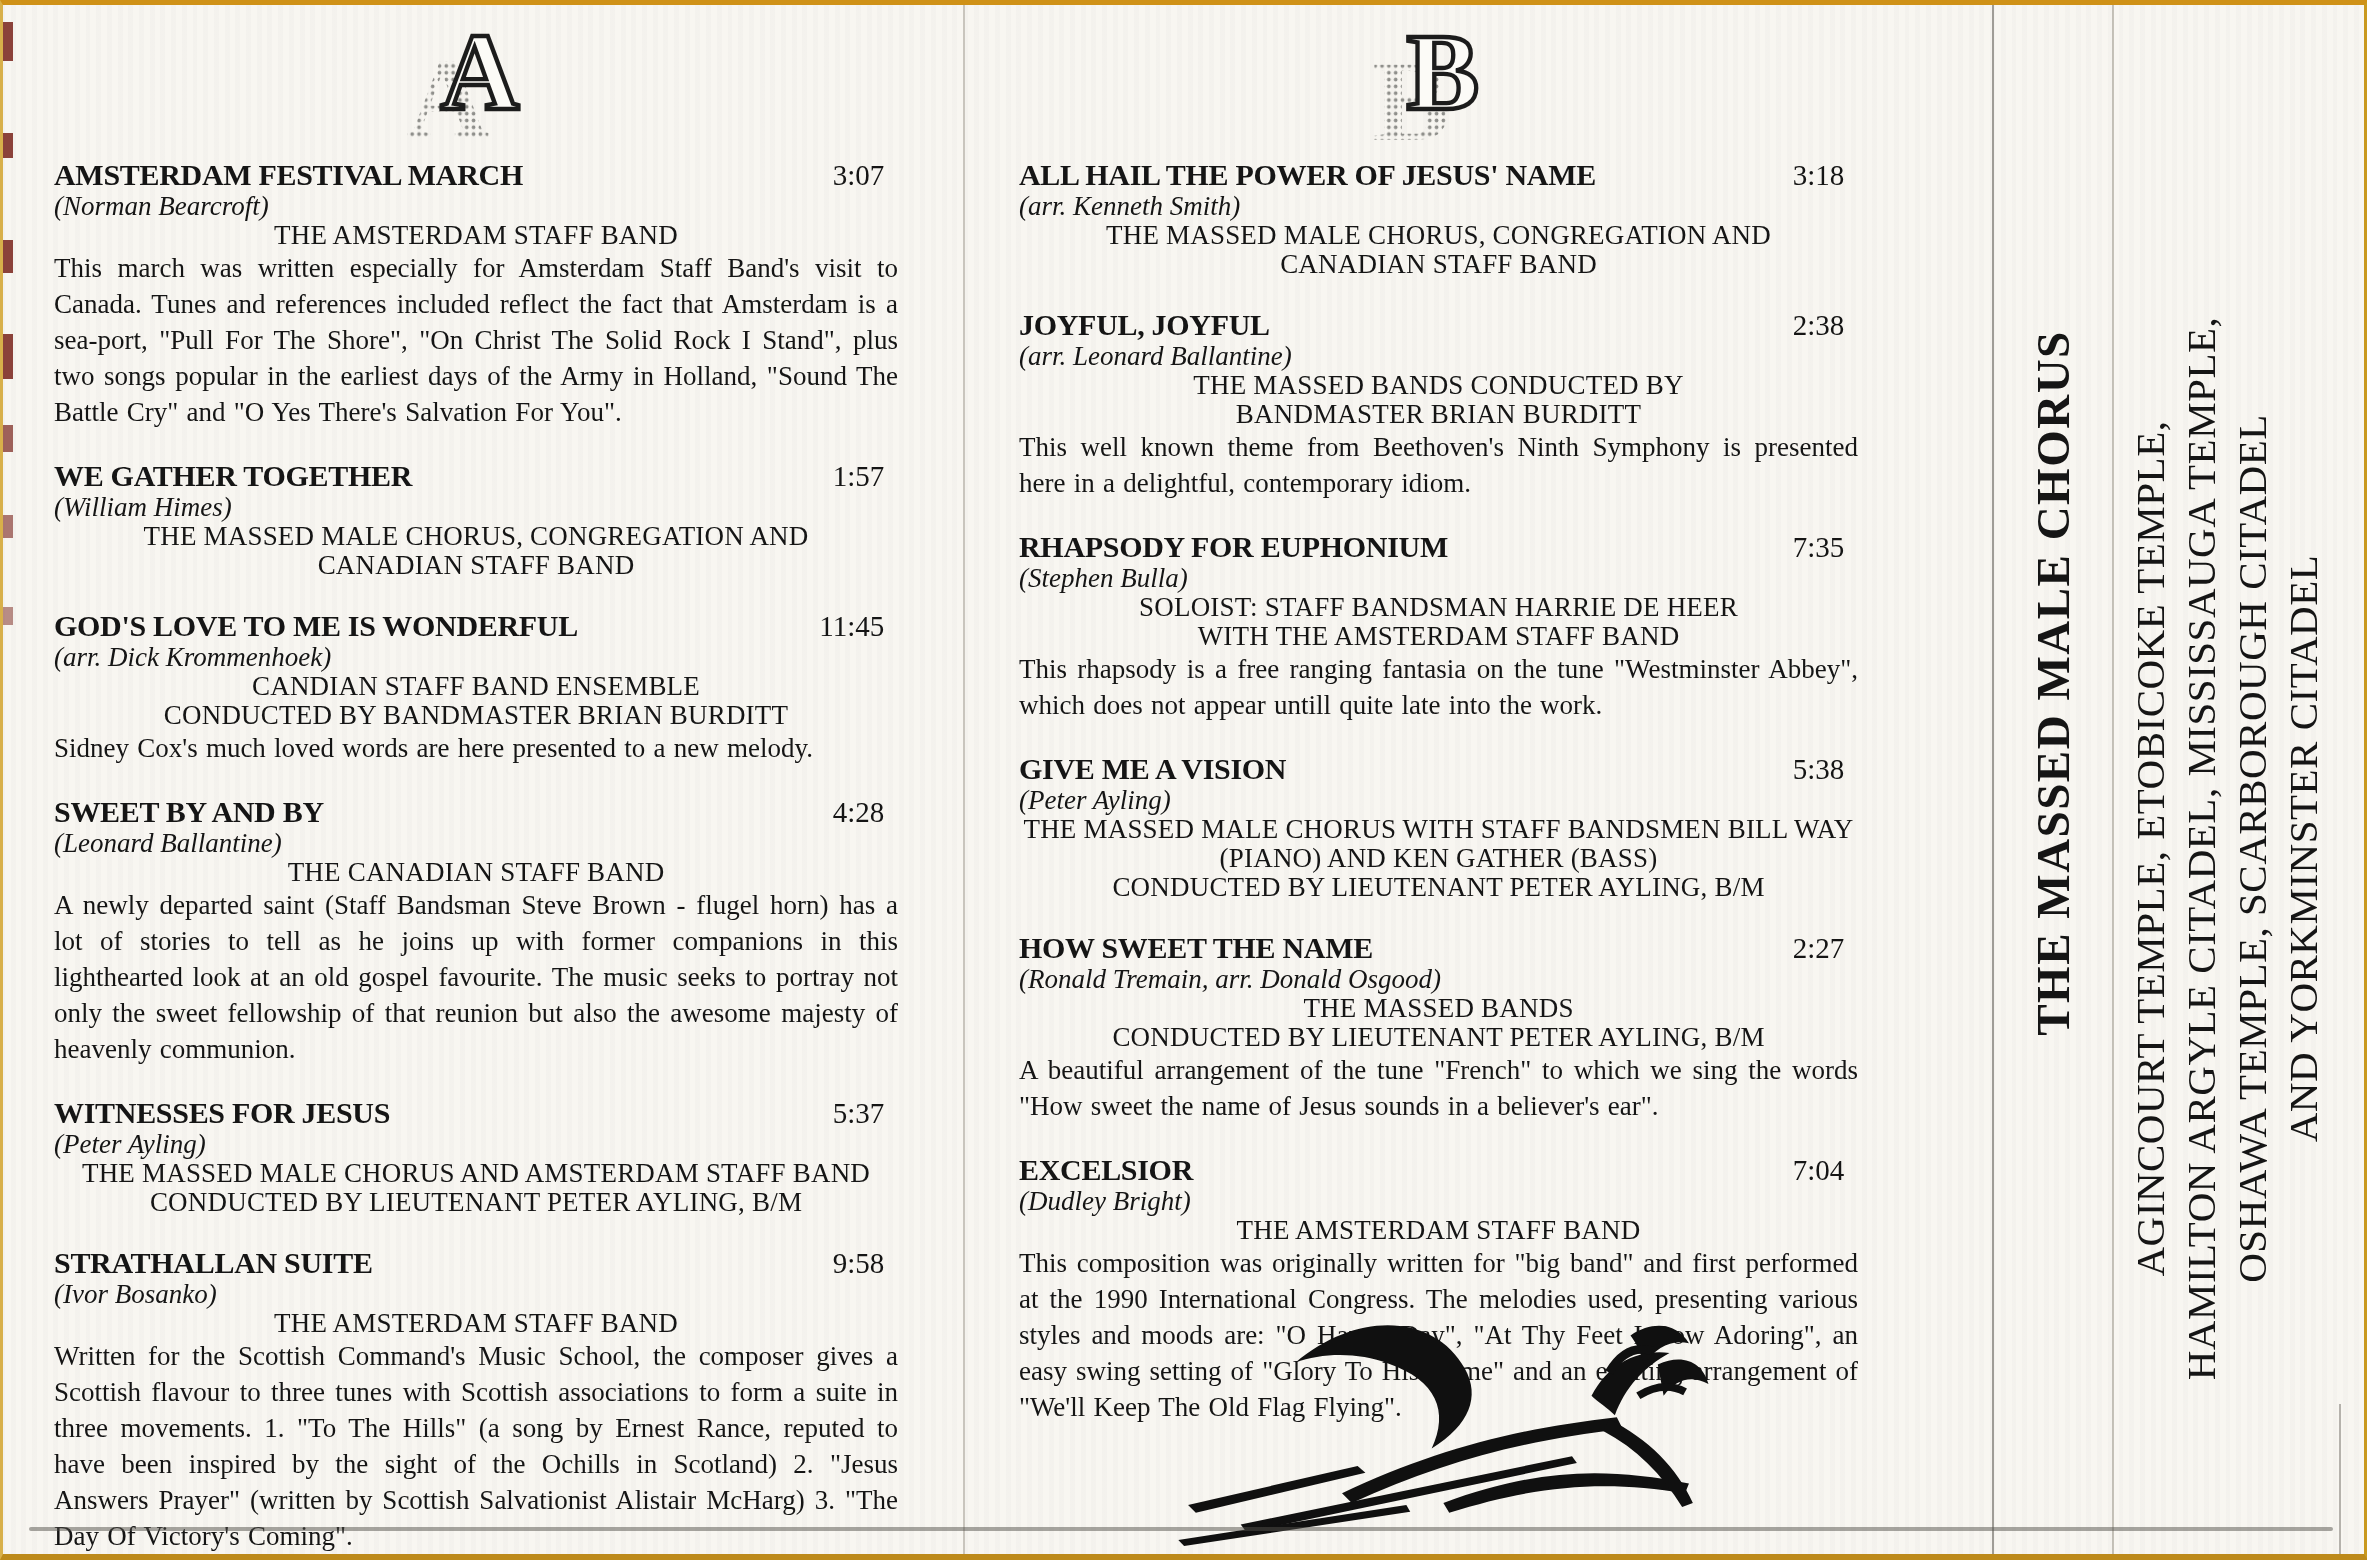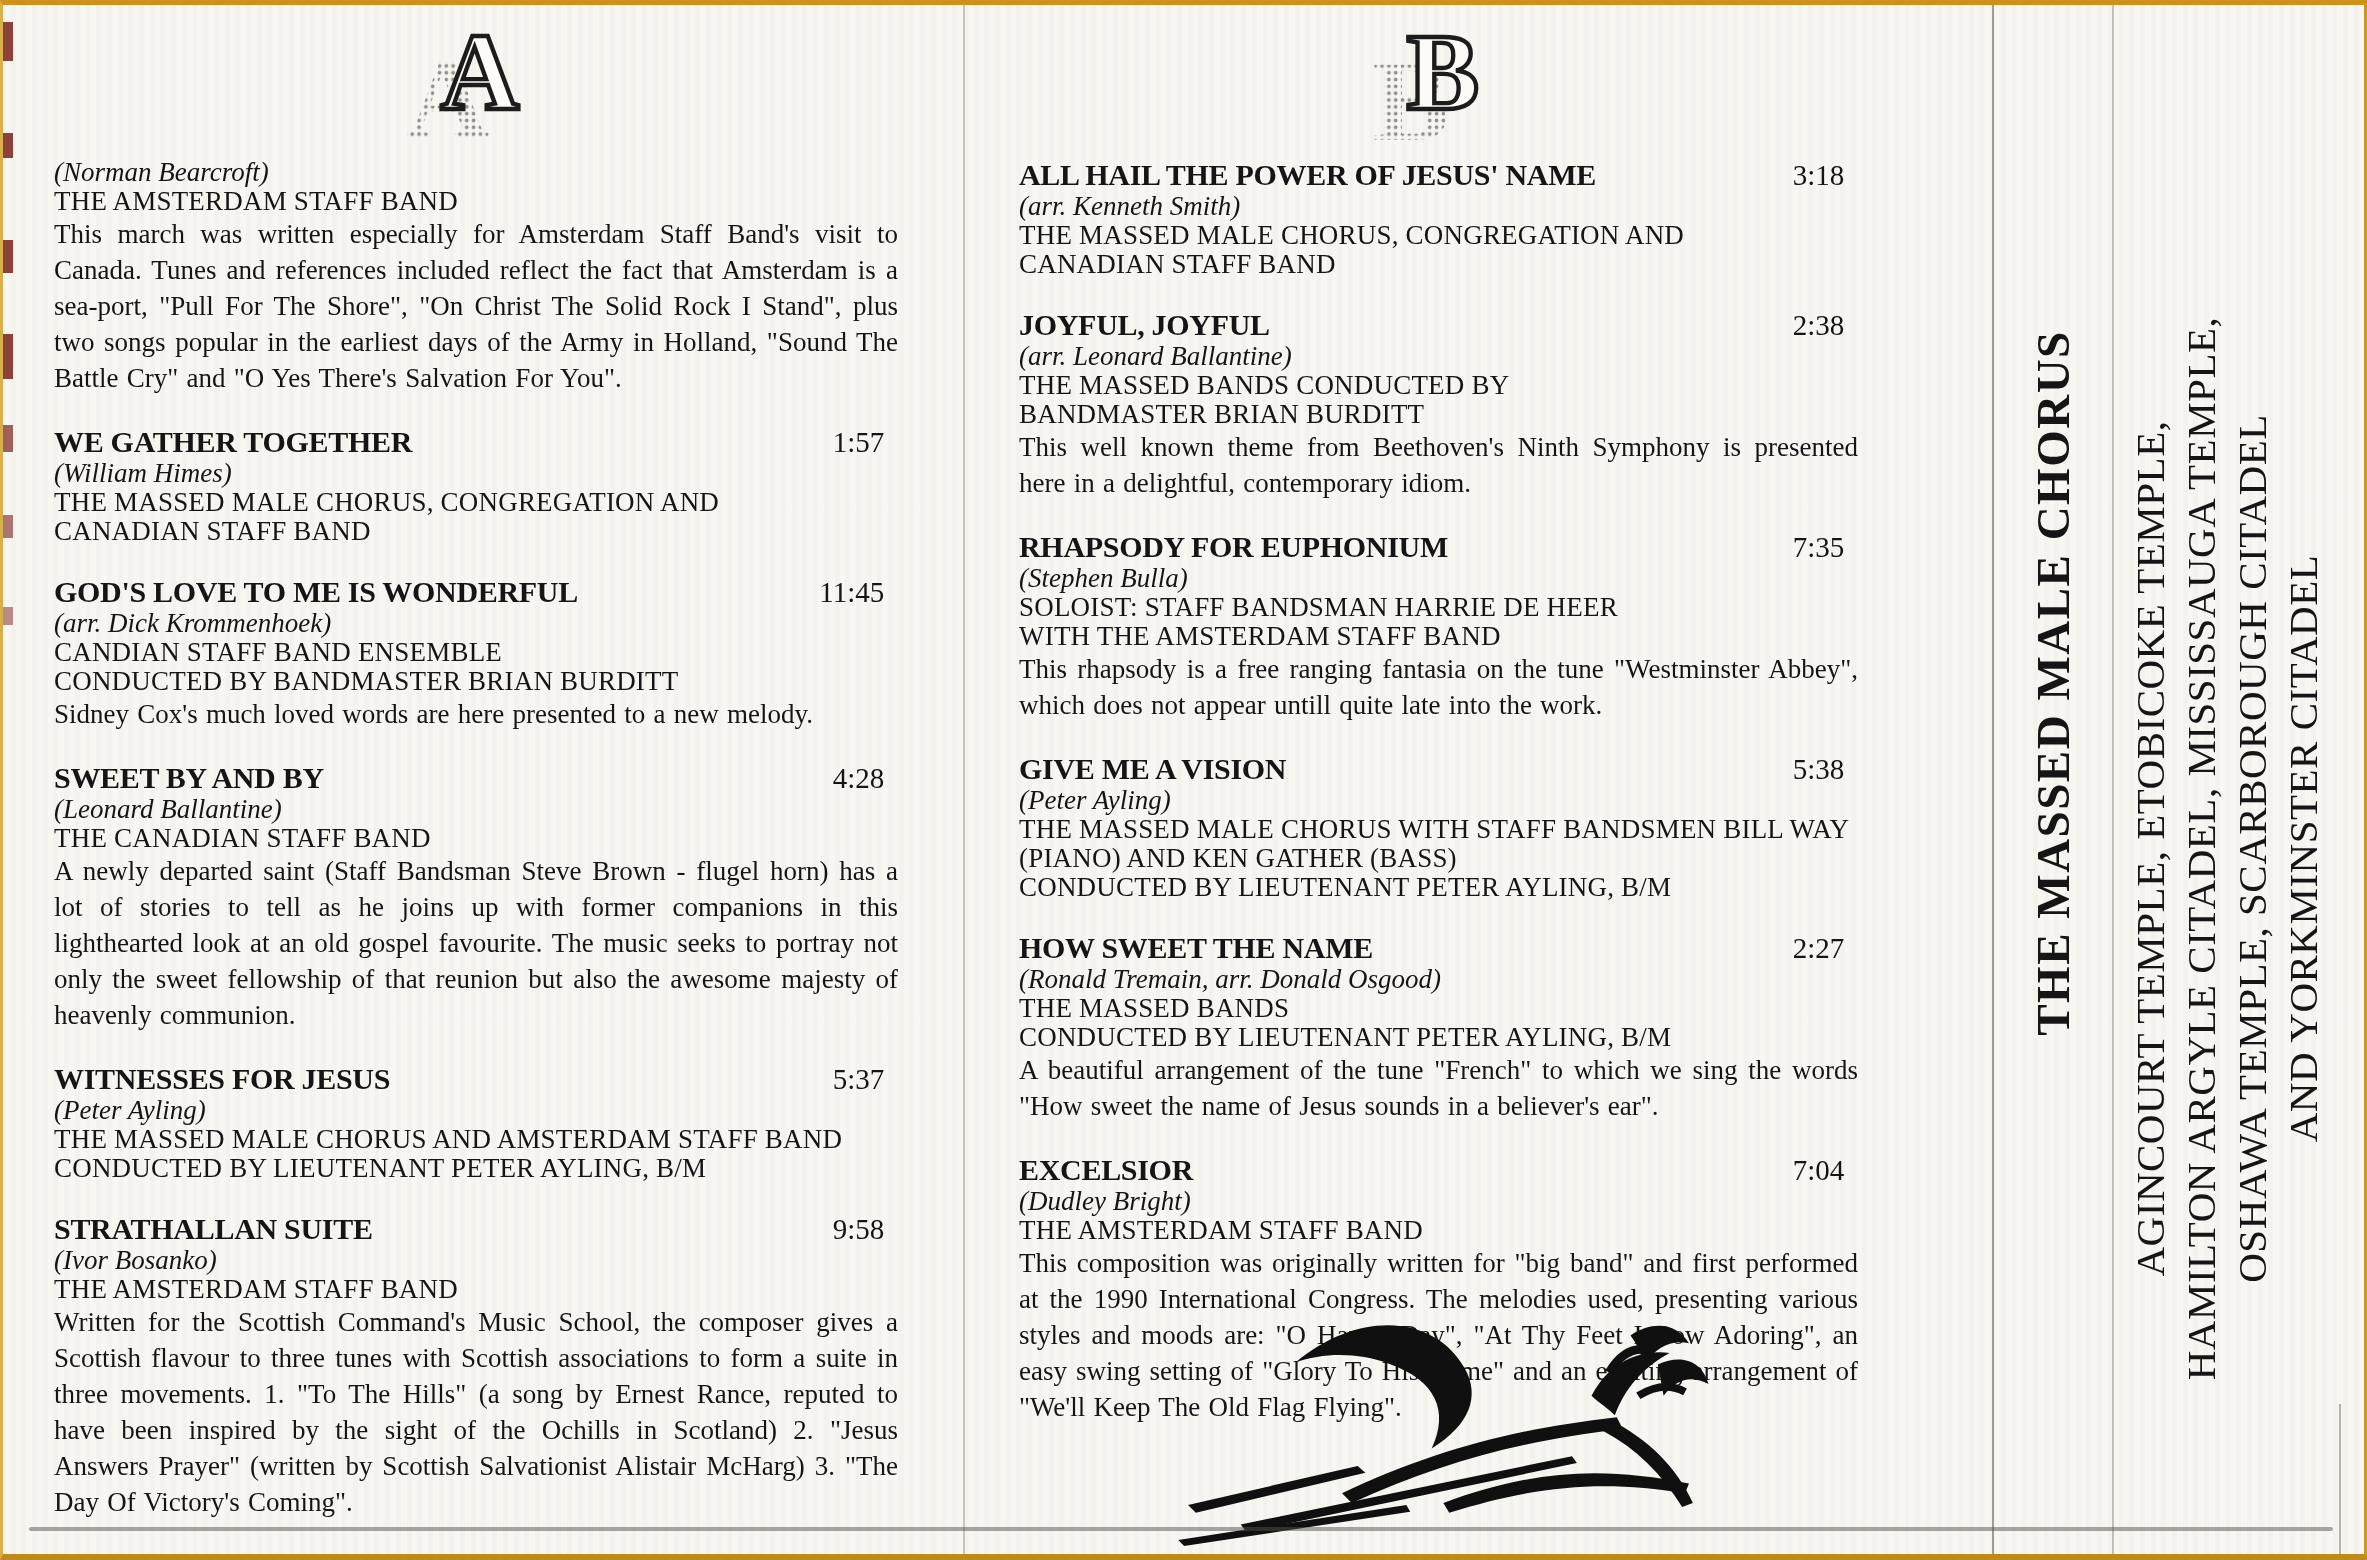--- a/index.html
+++ b/index.html
@@ -30,21 +30,21 @@
   .panel-a { left:54px;  width:844px; }
   .panel-b { left:1019px; width:839px; }
 
   .letter-wrap { height:146px; text-align:center; margin-bottom:3.9px; }
 
   .track { margin-bottom:29px; }
   .track-head { display:flex; justify-content:space-between; align-items:baseline; line-height:33px; }
   .track-title { font-weight:bold; font-size:30px; letter-spacing:-0.3px; }
   .track-time  { font-size:29px; padding-right:13.7px; }
   .track-author { font-style:italic; font-size:27px; line-height:29px; font-weight:normal; }
-  .performer-line { font-size:27px; line-height:29px; letter-spacing:0.2px; }
+  .performer-line { font-size:27px; line-height:29px; letter-spacing:0.2px;text-align:center; }
   .track-desc { font-size:27px; line-height:36px; text-align:justify; text-align-last:left; word-spacing:1.5px; }
 
   .spine-title {
     position:absolute; left:1656px; top:653px; width:800px; height:60px; z-index:4;
     transform:rotate(-90deg); text-align:center;
     font-weight:bold; font-size:47px; letter-spacing:1.5px; white-space:nowrap;
   }
   .spine-venues {
     position:absolute; left:1592px; top:747px; width:1268px; height:203px; z-index:4;
     transform:rotate(-90deg); text-align:center;
@@ -80,20 +80,24 @@
           <pattern id="halfA" width="7" height="7" patternUnits="userSpaceOnUse">
             <circle cx="3.5" cy="3.5" r="1.9" fill="#8f8f8b"></circle>
           </pattern>
         </defs>
         <text x="96" y="132" font-size="118" font-weight="bold" text-anchor="middle" font-family="Liberation Serif, DejaVu Serif, serif" fill="url(#halfA)">A</text>
         <text x="129" y="104" font-size="112" font-weight="bold" text-anchor="middle" font-family="Liberation Serif, DejaVu Serif, serif" fill="#fcfbf7" stroke="#1c1c1c" stroke-width="4.5">A</text>
       </svg>
     </div>
     <div class="tracks">
         <div class="track">
+    <div class="track-head">
+      <span class="track-title">AMSTERDAM FESTIVAL MARCH</span>
+      <span class="track-time">3:07</span>
+    </div>
     <div class="track-author">(Norman Bearcroft)</div>
     <div class="track-performers">
             <div class="performer-line">THE AMSTERDAM STAFF BAND</div>
           </div>
     <div class="track-desc">This march was written especially for Amsterdam Staff Band's visit to Canada.  Tunes and references included reflect the fact that Amsterdam is a sea-port, "Pull For The Shore", "On Christ The Solid Rock I Stand", plus two songs popular in the earliest days of the Army in Holland, "Sound The Battle Cry" and "O Yes There's Salvation For You".</div>
   </div>
         <div class="track">
     <div class="track-head">
       <span class="track-title">WE GATHER TOGETHER</span>
       <span class="track-time">1:57</span>

